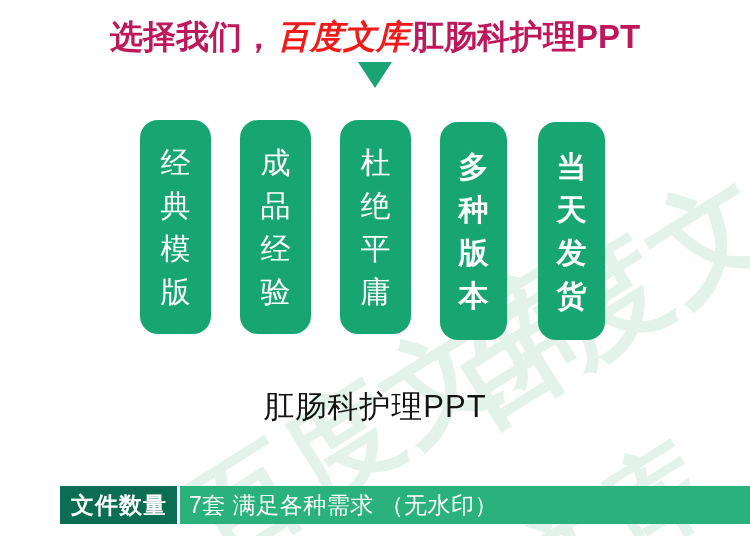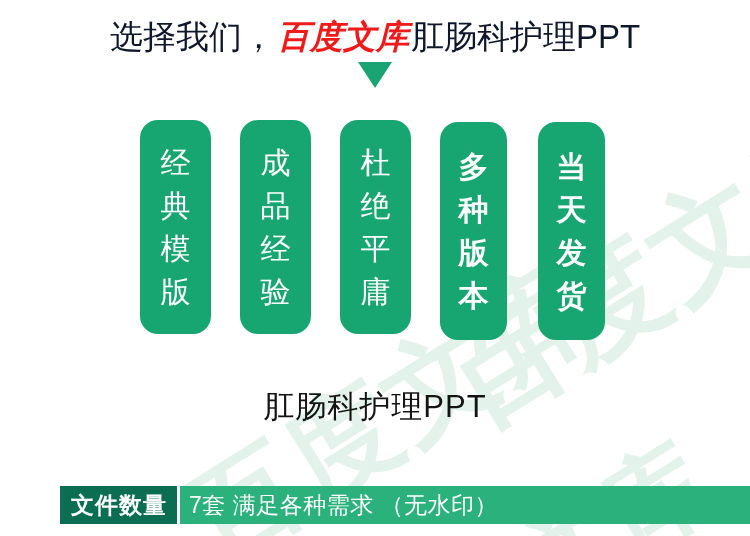--- a/index.html
+++ b/index.html
@@ -69,22 +69,22 @@
     left: 0;
     top: 14px;
     width: 750px;
     text-align: center;
     z-index: 3;
     font-size: 33px;
     line-height: 46px;
     white-space: nowrap;
   }
   .headline .h-black {
-    color: #0f172a;
-    font-weight: 400;
+    color: #be185d;
+    font-weight: 700;
     letter-spacing: 0px;
   }
   .headline .h-red {
     color: #ef1a1a;
     font-weight: 700;
     font-style: italic;
     letter-spacing: 0px;
     padding: 0 2px;
   }
 

